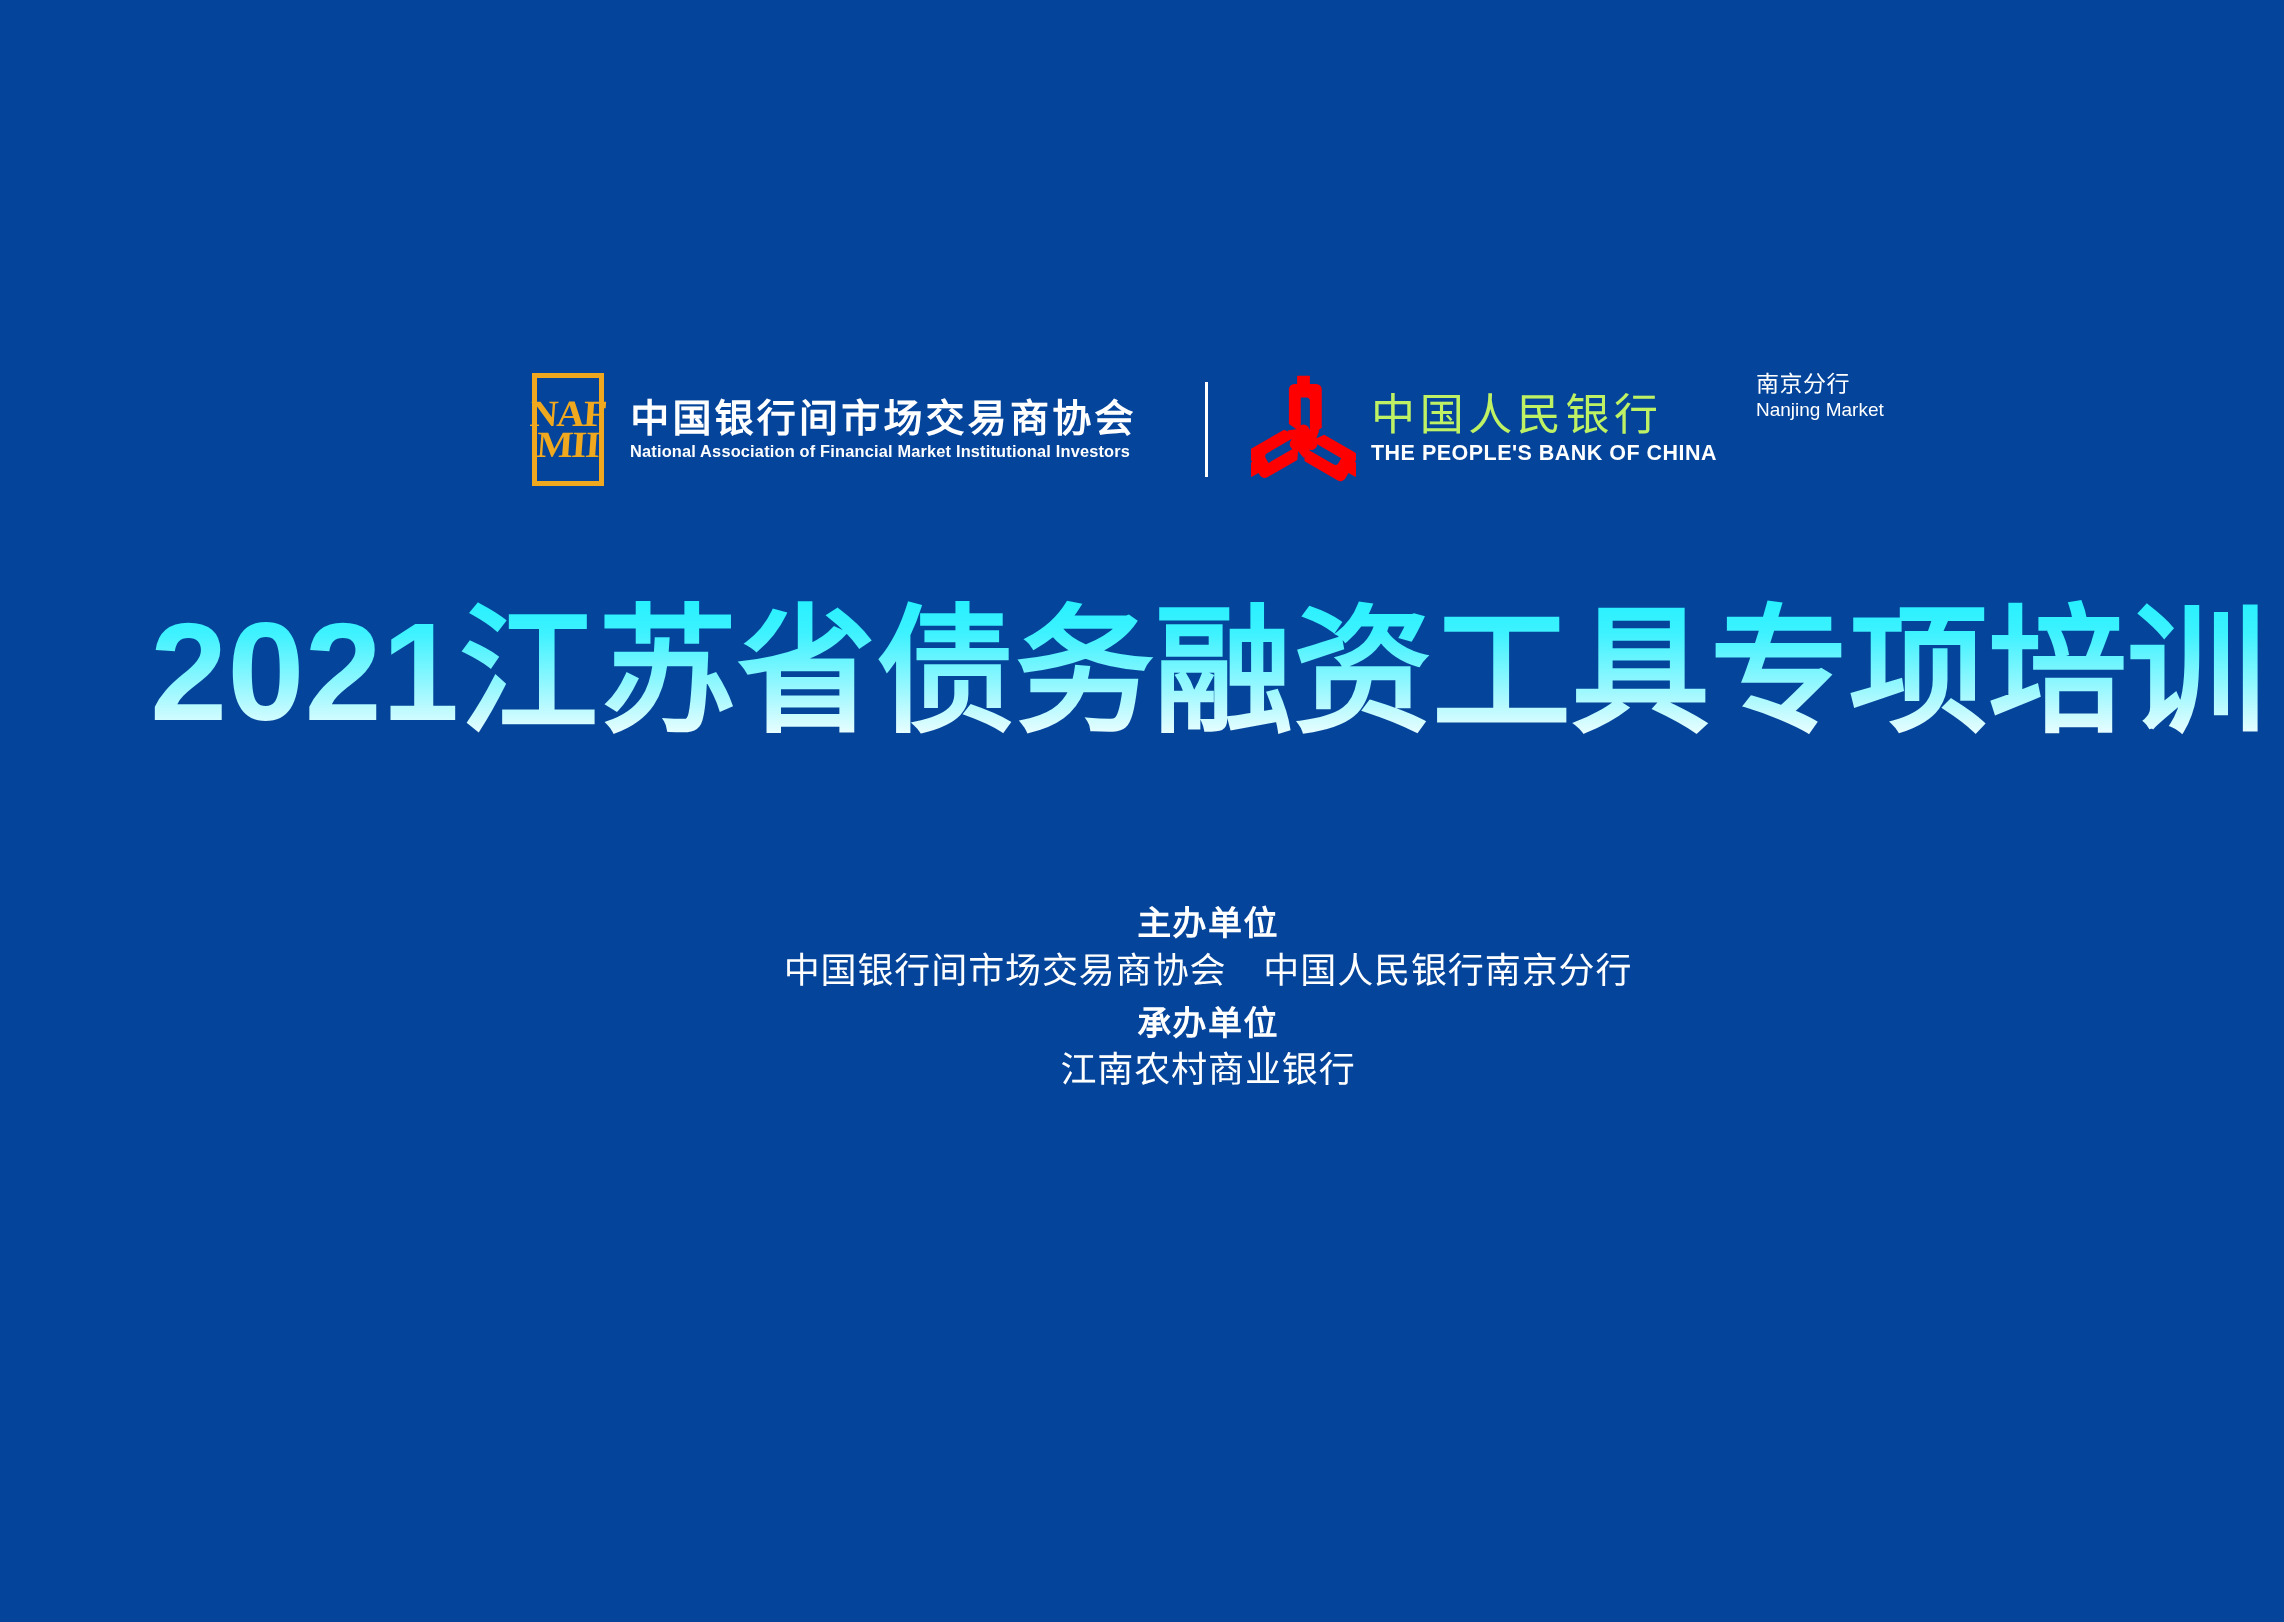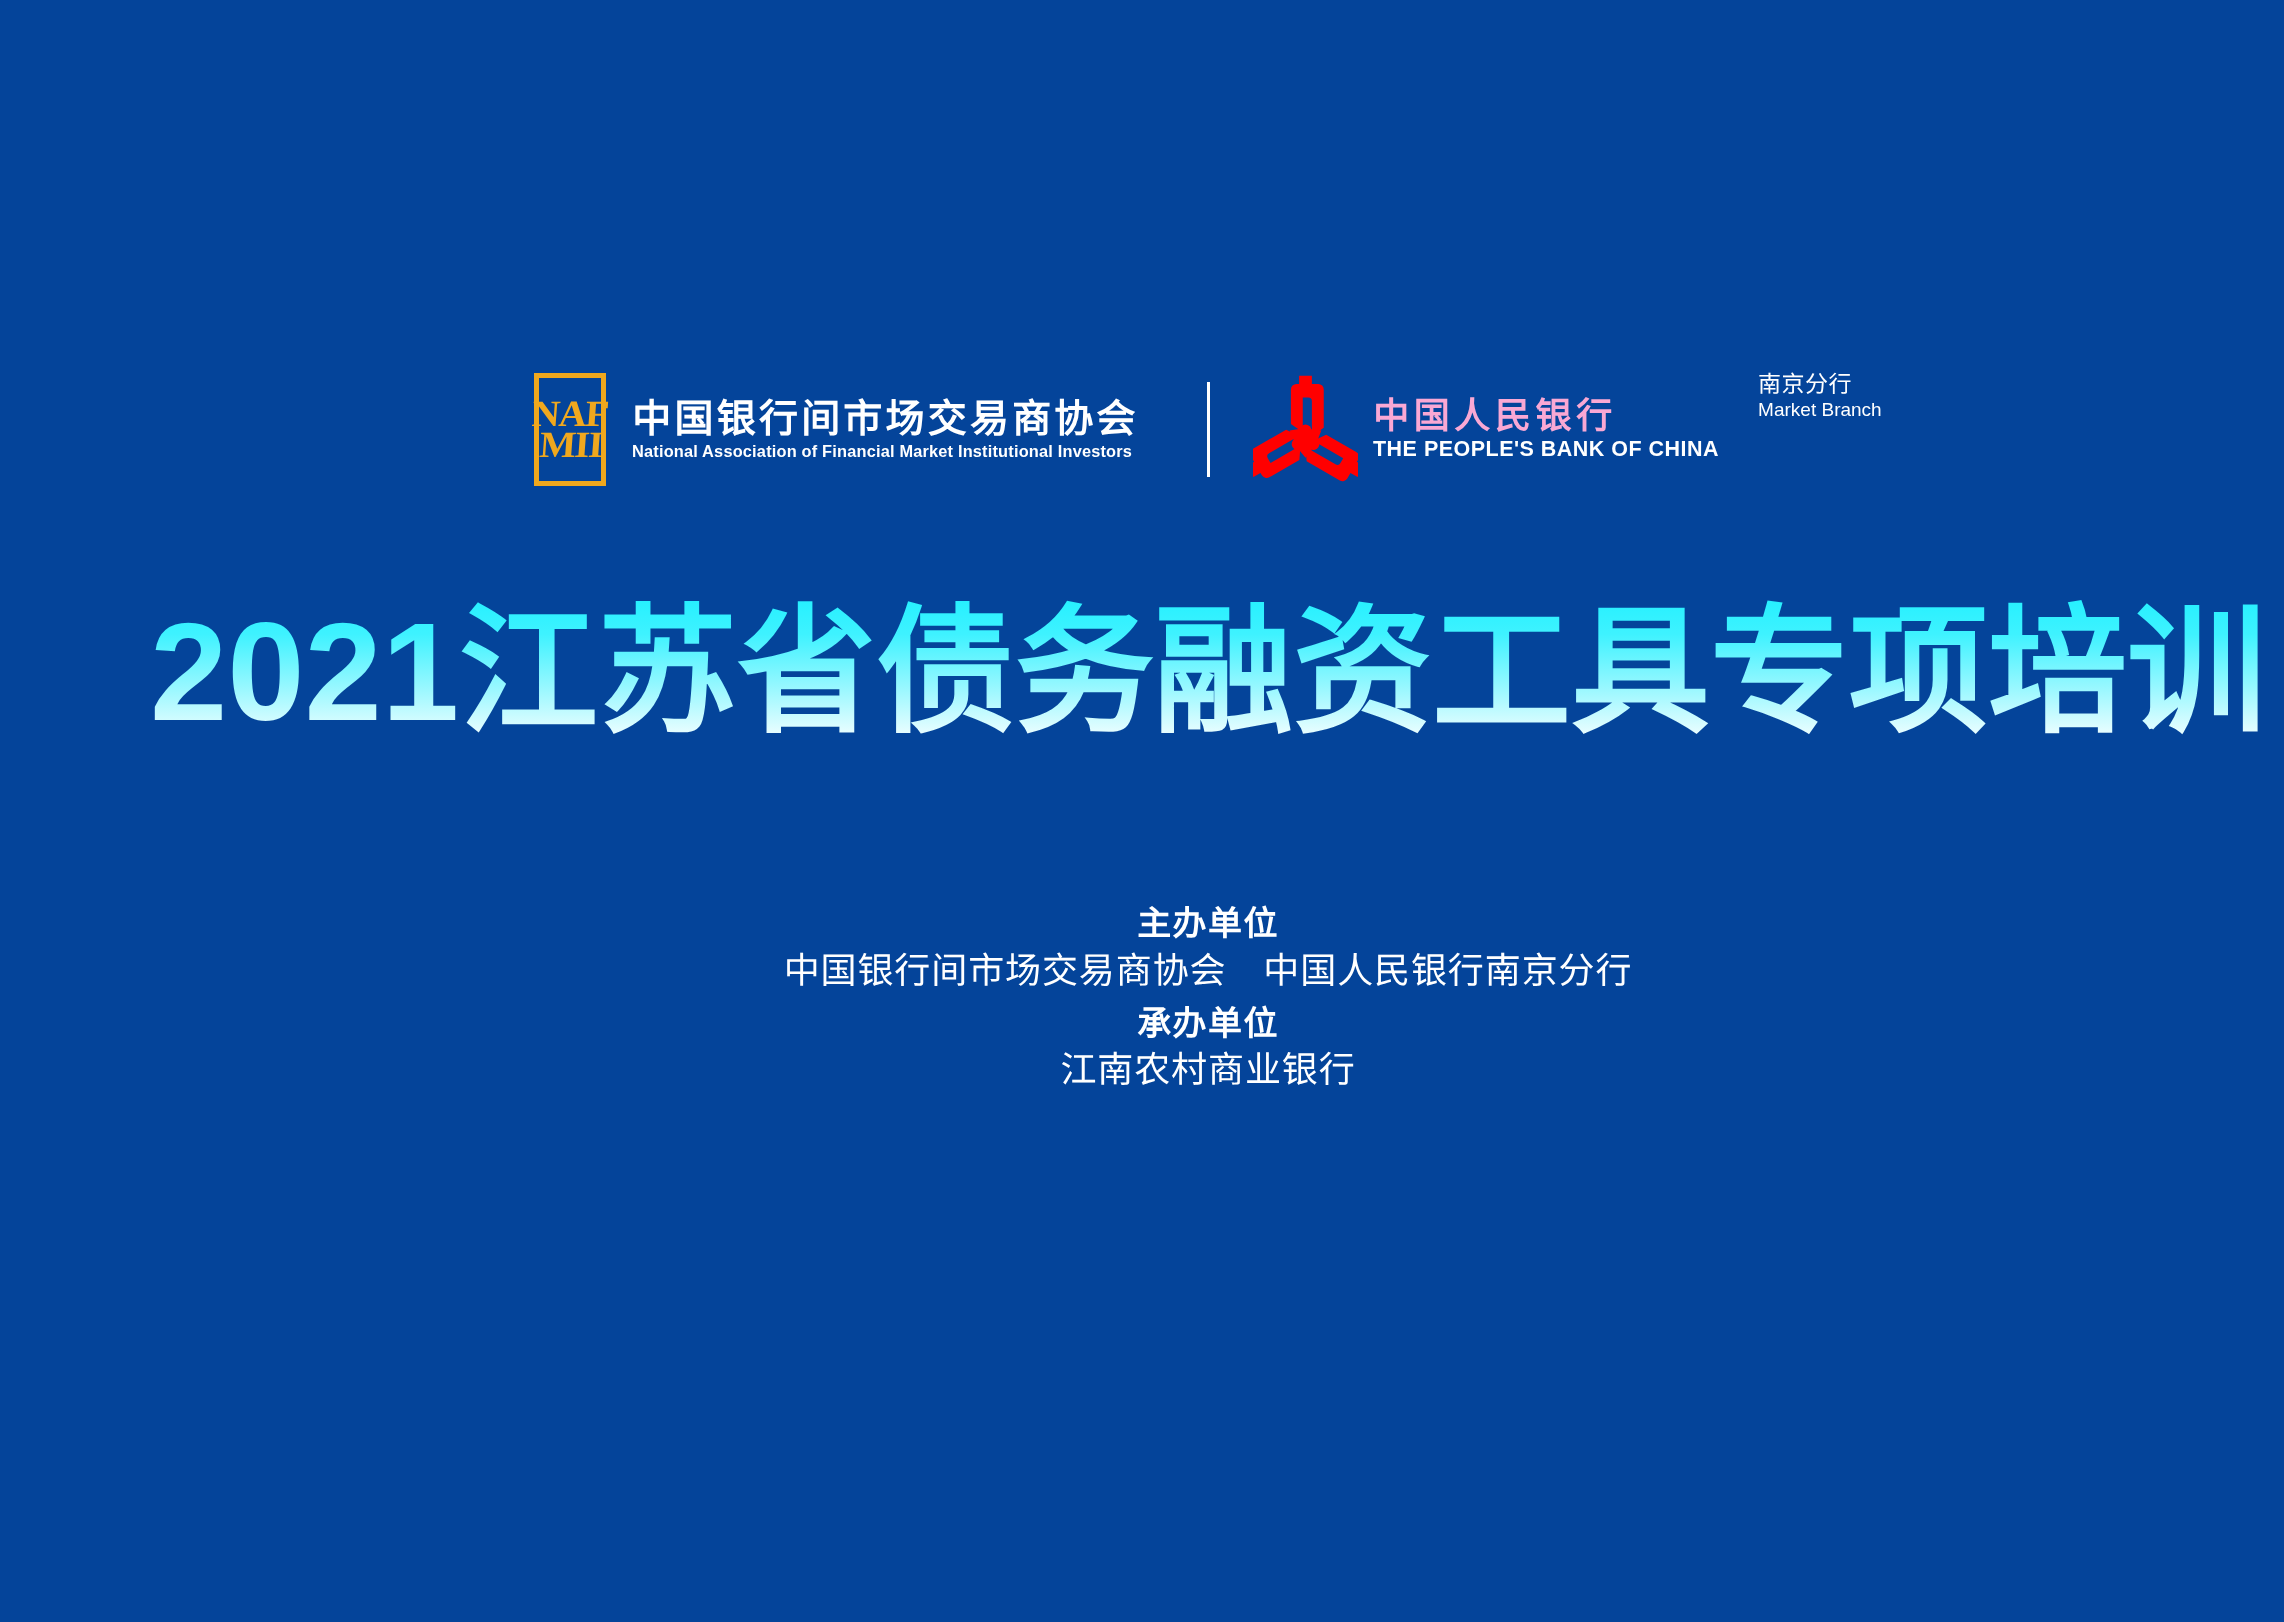--- a/index.html
+++ b/index.html
@@ -116,23 +116,23 @@
   }
   .pboc-mark svg { display: block; width: 100%; height: 100%; }
 
   .pboc-text {
     display: flex;
     flex-direction: column;
     justify-content: center;
     gap: 3.7px;
   }
   .pboc-cn {
-    color: #f9a8d4;
-    font-size: 36px;
-    font-weight: 700;
+    color: #bef264;
+    font-size: 44px;
+    font-weight: 400;
     letter-spacing: 4.6px;
     line-height: 1;
     white-space: nowrap;
     font-family: "Liberation Serif", "DejaVu Serif", serif;
   }
   .pboc-en {
     color: #ffffff;
     font-size: 22.4px;
     font-weight: 700;
     letter-spacing: 0.5px;
@@ -255,21 +255,21 @@
             </g>
           </g>
         </svg>
       </div>
       <div class="pboc-text">
         <div class="pboc-cn">中国人民银行</div>
         <div class="pboc-en">THE PEOPLE'S BANK OF CHINA</div>
       </div>
       <div class="pboc-branch">
         <div class="branch-cn">南京分行</div>
-        <div class="branch-en">Market Branch</div>
+        <div class="branch-en">Nanjing Market</div>
       </div>
     </div>
 
   </div>
 
   <div class="main-title">2021江苏省债务融资工具专项培训</div>
 
   <div class="organizers">
     <div class="org-heading">主办单位</div>
     <div class="org-names">中国银行间市场交易商协会　中国人民银行南京分行</div>

